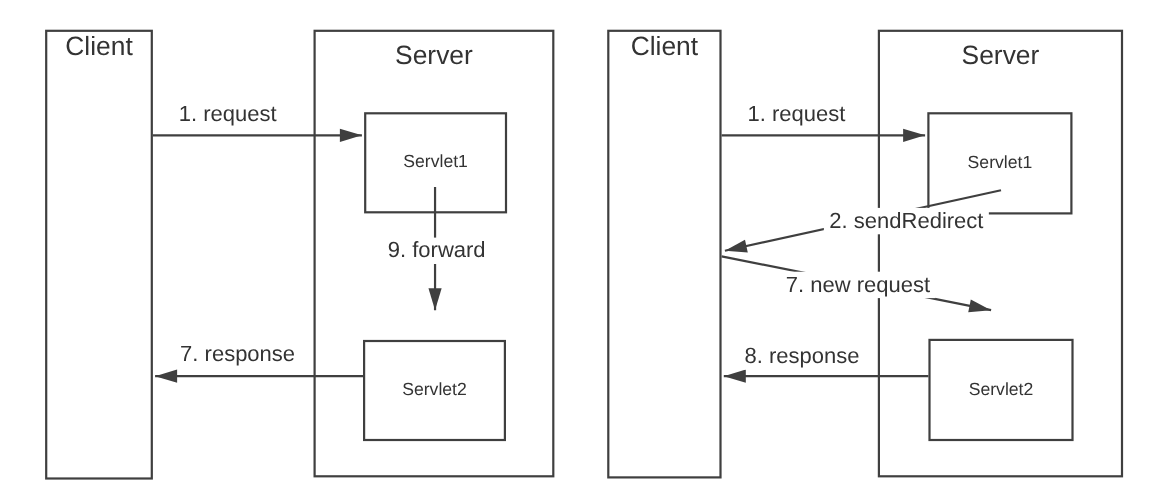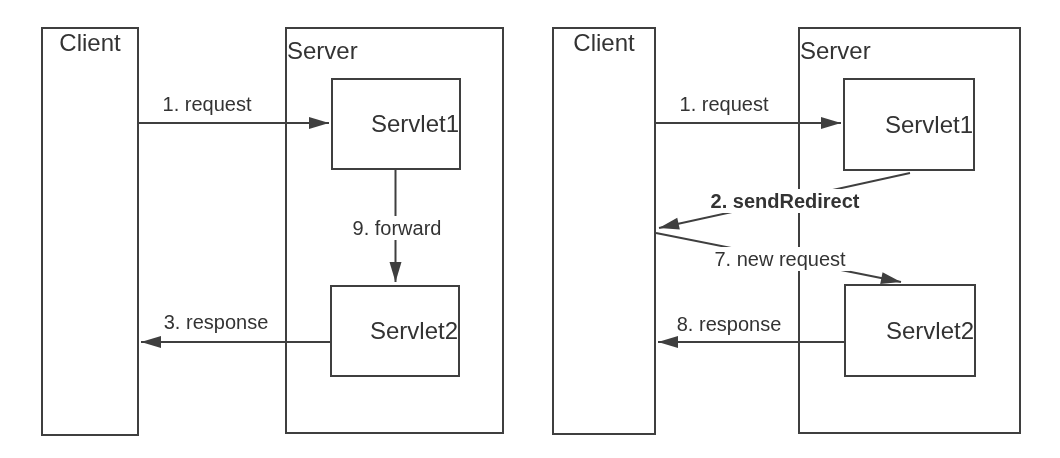--- a/index.html
+++ b/index.html
@@ -30,29 +30,30 @@
     align-items: flex-start;
     justify-content: center;
     font-size: 24px;
   }
   .server-box { }
   .server-title {
     position: absolute;
     top: 8px;
     left: 0;
     right: 0;
-    text-align: left;
+    text-align: center;
     font-size: 24px;
     line-height: 28px;
   }
   .servlet-box {
     display: flex;
     align-items: center;
-    justify-content: flex-end;
-    font-size: 24px;
+    justify-content: center;
+    font-size: 16px;
+    margin-top: 24px;
   }
   .arrows-overlay {
     position: absolute;
     left: 0;
     top: 0;
     width: 1060px;
     height: 458px;
     pointer-events: none;
     z-index: 5;
   }
@@ -75,21 +76,21 @@
   .l-servlet2 { left: 330px; top: 285px; width: 130px; height: 92px; }
   .l-lbl-request  { left: 207px; top: 104px; }
   .l-lbl-forward  { left: 397px; top: 228px; }
   .l-lbl-response { left: 216px; top: 322px; }
   
   .r-client   { left: 552px; top: 27px;  width: 104px; height: 408px; }
   .r-server   { left: 798px; top: 27px;  width: 223px; height: 407px; }
   .r-servlet1 { left: 843px; top: 78px;  width: 132px; height: 93px; }
   .r-servlet2 { left: 844px; top: 284px; width: 132px; height: 93px; }
   .r-lbl-request      { left: 724px; top: 104px; }
-  .r-lbl-sendredirect { left: 785px; top: 201px; font-weight: bold; }
+  .r-lbl-sendredirect { left: 824px; top: 201px; }
   .r-lbl-newrequest   { left: 780px; top: 259px; }
   .r-lbl-response     { left: 729px; top: 324px; }
 </style>
 </head>
 <body>
 
 <div class="canvas">
 
   <div class="box client-box l-client">
     <span>Client</span>
@@ -140,20 +141,20 @@
 
     <line x1="910" y1="173" x2="659" y2="228" marker-end="url(#arrowhead)"></line>
 
     <line x1="656" y1="233" x2="901" y2="282" marker-end="url(#arrowhead)"></line>
 
     <line x1="844" y1="342" x2="658" y2="342" marker-end="url(#arrowhead)"></line>
   </svg>
 
   <div class="arrow-label l-lbl-request">1. request</div>
   <div class="arrow-label l-lbl-forward">9. forward</div>
-  <div class="arrow-label l-lbl-response">3. response</div>
+  <div class="arrow-label l-lbl-response">7. response</div>
 
   <div class="arrow-label r-lbl-request">1. request</div>
   <div class="arrow-label r-lbl-sendredirect">2. sendRedirect</div>
   <div class="arrow-label r-lbl-newrequest">7. new request</div>
   <div class="arrow-label r-lbl-response">8. response</div>
 
 </div>
 
 </body></html>

